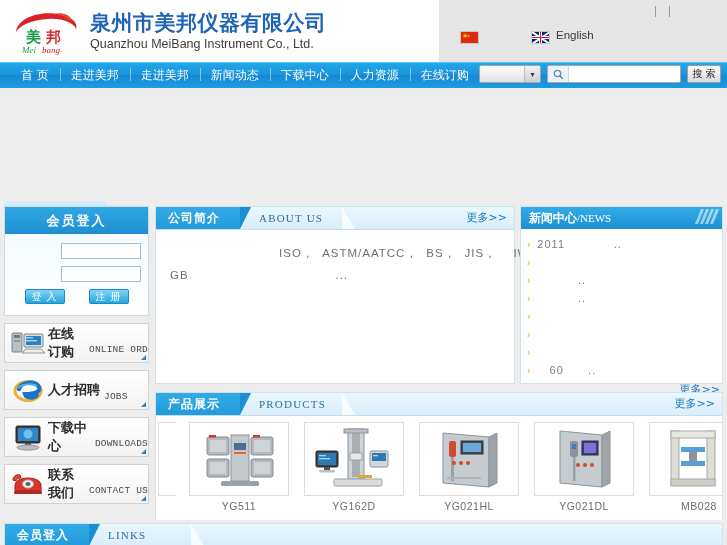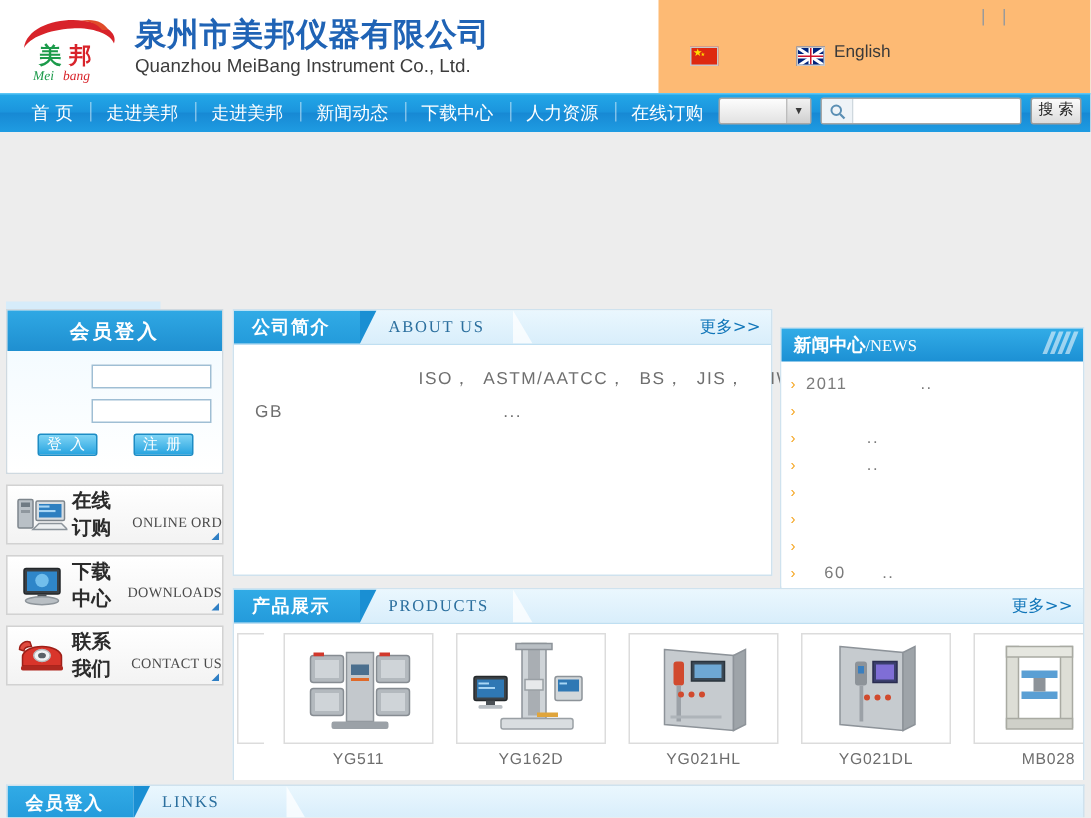--- a/index.html
+++ b/index.html
@@ -58,21 +58,21 @@
     line-height: 16px;
     white-space: nowrap;
   }
 
   .header-right {
     position: absolute;
     right: 0;
     top: 0;
     width: 288px;
     height: 62px;
-    background: #fdba74;
+    background: #e5e5e5;
     text-decoration: underline;
   }
   .sep-marks {
     position: absolute;
     left: 216px;
     top: 6px;
     display: flex;
     gap: 13px;
   }
   .sep-mark {
@@ -355,21 +355,21 @@
     justify-content: center;
   }
   .side-item .cn {
     font-family: "DejaVu Sans", sans-serif;
     font-size: 13px;
     font-weight: bold;
     color: #2b2b2b;
     margin-left: 2px;
   }
   .side-item .en {
-    font-family: Liberation Serif, serif;
+    font-family: Liberation Mono, monospace;
     font-size: 9.5px;
     color: #4a4a4a;
     margin-left: 4px;
     white-space: nowrap;
     letter-spacing: 0.2px;
     margin-top: 12px;
   }
   .side-item .corner {
     position: absolute;
     right: 2px;
@@ -455,21 +455,21 @@
     font-size: 11.5px;
     color: #6f6f6f;
     line-height: 22px;
     letter-spacing: 1px;
   }
   .about-line { white-space: pre; }
 
   .news-panel {
     position: absolute;
     left: 520px;
-    top: 12px;
+    top: 0;
     width: 203px;
     height: 178px;
   }
   .news-head {
     height: 22px;
     background: linear-gradient(to bottom,#32ace7,#1c90d4);
     position: relative;
     overflow: hidden;
   }
   .news-head .title {
@@ -696,20 +696,32 @@
           <rect x="15" y="8" width="7" height="1.4" fill="#a8d6f5"></rect>
           <rect x="15" y="11" width="11" height="1.4" fill="#a8d6f5"></rect>
           <path d="M11 24 L34 24 L30 20 L15 20 Z" fill="#eceff1" stroke="#8c949b"></path>
         </svg>
       </span>
       <span class="cn">在线订购</span>
       <span class="en">ONLINE ORD</span>
       <span class="corner"></span>
     </div>
 
+    <div class="side-item">
+      <span class="ic">
+        <svg width="32" height="28" viewBox="0 0 32 28">
+          <ellipse cx="16" cy="15" rx="13" ry="9.5" fill="none" stroke="#e8b33c" stroke-width="3"></ellipse>
+          <path d="M7 13 C9 6, 23 4, 27 11 C29 15, 24 18, 13 18 C14 22, 21 23, 25 19" fill="none" stroke="#1a73c4" stroke-width="4.2" stroke-linecap="round"></path>
+          <path d="M6 12 C10 8, 20 7, 25 10" fill="none" stroke="#4fb3ef" stroke-width="2"></path>
+        </svg>
+      </span>
+      <span class="cn">人才招聘</span>
+      <span class="en">JOBS</span>
+      <span class="corner"></span>
+    </div>
 
     <div class="side-item">
       <span class="ic">
         <svg width="32" height="28" viewBox="0 0 32 28">
           <rect x="4" y="3" width="24" height="17" rx="1.5" fill="#3a3f44" stroke="#23272a"></rect>
           <rect x="6" y="5" width="20" height="13" fill="#2f86c9"></rect>
           <circle cx="16" cy="11" r="4.5" fill="#7ec8f2" opacity="0.85"></circle>
           <rect x="13" y="20" width="6" height="3" fill="#4a4f54"></rect>
           <ellipse cx="16" cy="24.5" rx="11" ry="2.6" fill="#b9bfc4" stroke="#8d949a"></ellipse>
         </svg>

